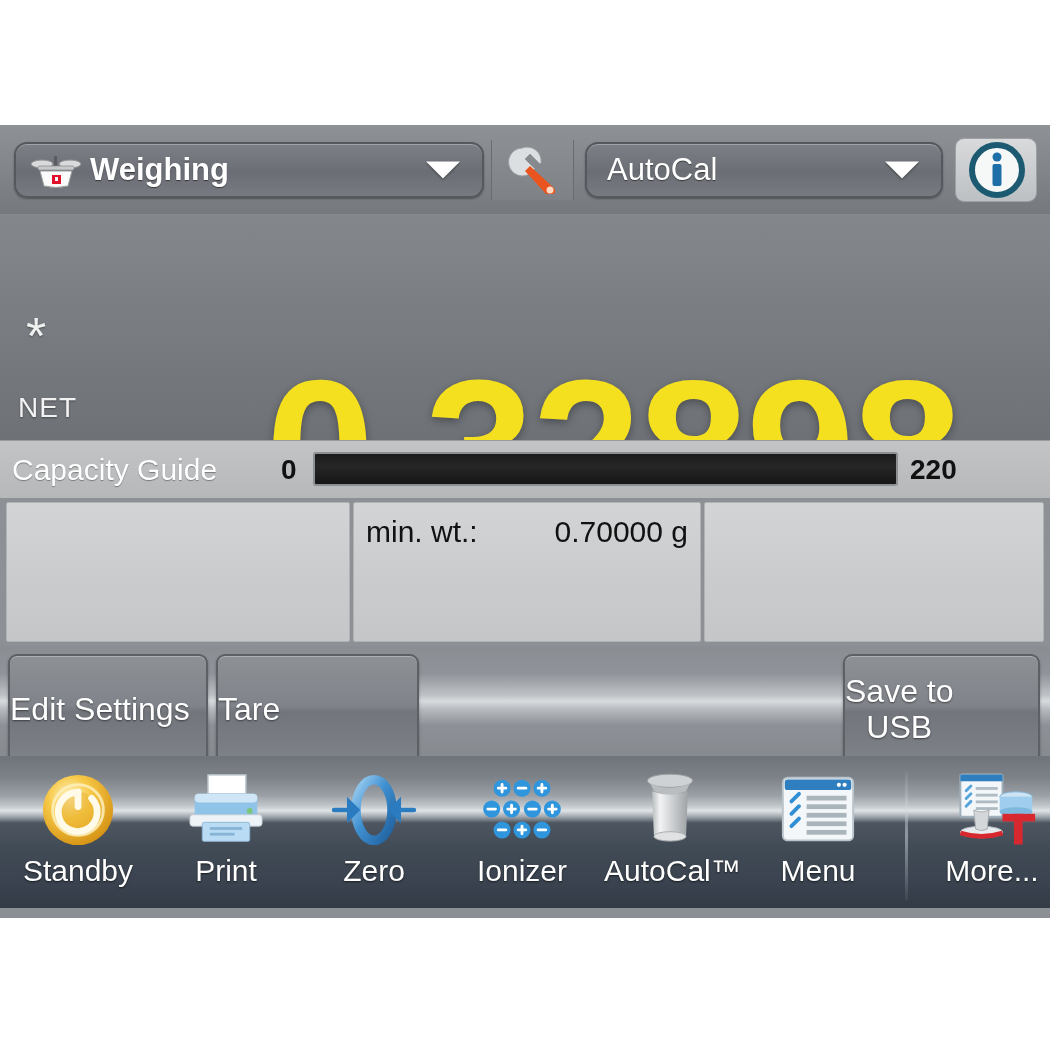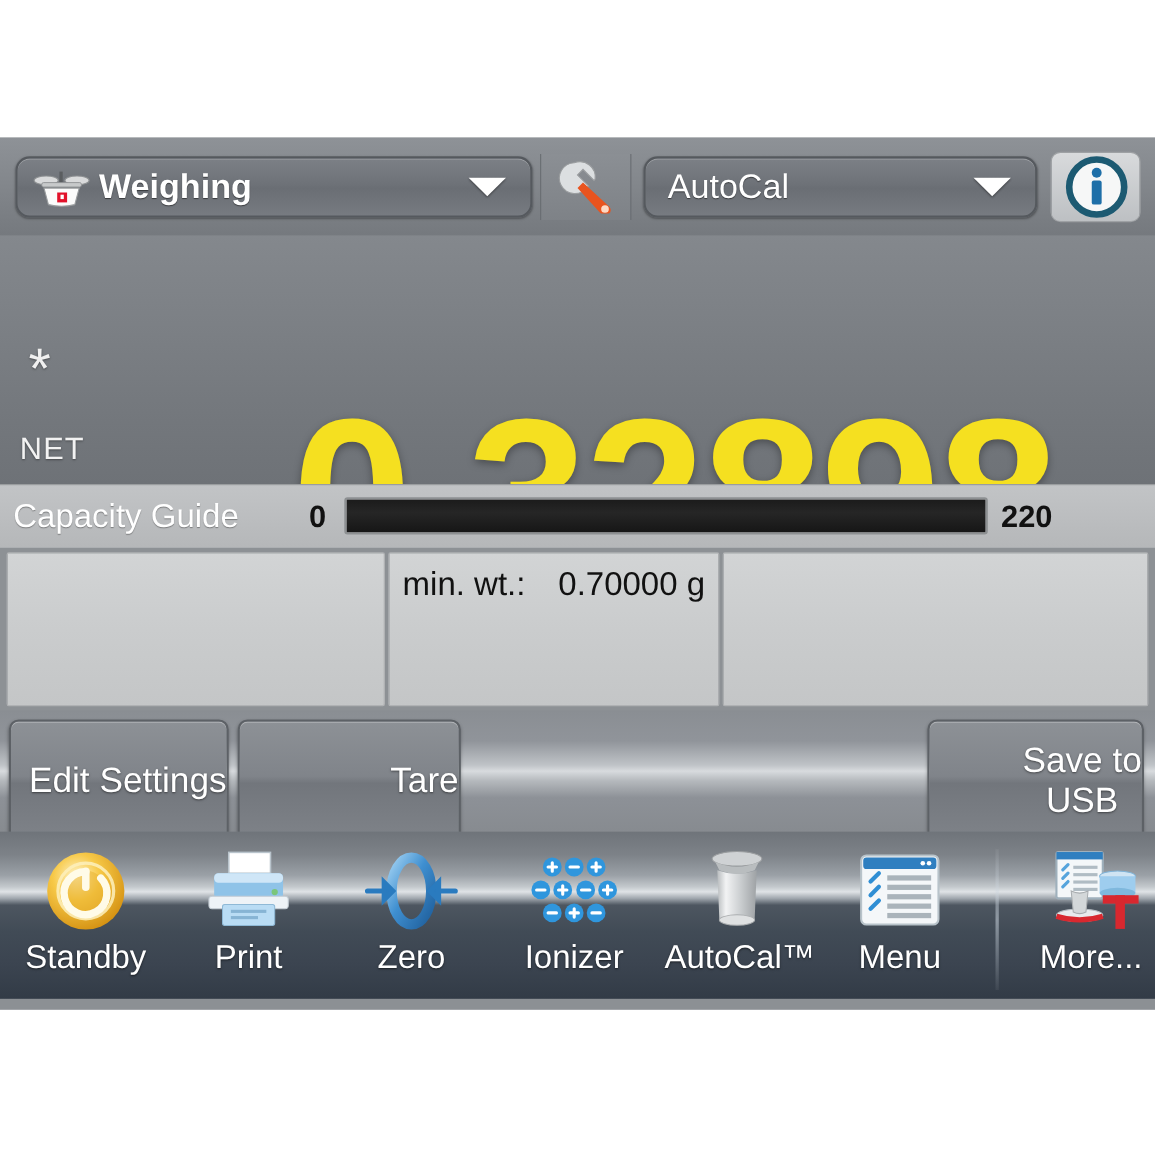--- a/index.html
+++ b/index.html
@@ -187,21 +187,21 @@
     gap: 3px;
   }
   .panel {
     background: linear-gradient(to bottom, #d2d4d5 0%, #cacccd 50%, #c4c6c7 100%);
     border: 1px solid #b0b2b4;
     border-radius: 2px;
     position: relative;
     box-sizing: border-box;
   }
   .panel.p1 { width: 344px; }
-  .panel.p2 { width: 301px; padding-left: 14px; }
+  .panel.p2 { width: 348px; padding-left: 14px; }
   .panel.p3 { flex: 1; }
   .panel-key {
     position: absolute;
     left: 12px; top: 12px;
     font-size: 30px;
     color: #111111;
   }
   .panel-val {
     position: absolute;
     right: 12px; top: 12px;
@@ -220,21 +220,21 @@
     position: absolute;
     top: 8px;
     height: 112px;
     background: linear-gradient(to bottom, #8d9196 0%, #80848a 46%, #72767c 52%, #7f8389 100%);
     border: 2px solid #5d6166;
     border-radius: 9px;
     box-shadow: inset 0 1px 0 rgba(255,255,255,0.3), 0 2px 3px rgba(0,0,0,0.3);
     box-sizing: border-box;
     display: flex;
     align-items: center;
-    justify-content: flex-end;
+    justify-content: flex-start;
     color: #ffffff;
     font-size: 32px;
     text-align: center;
     line-height: 1.12;
     text-shadow: 0 1px 2px rgba(0,0,0,0.5);
   }
   #btn-edit { left: 8px;   width: 200px; }
   #btn-tare { left: 216px; width: 203px; }
   #btn-usb  { left: 843px; width: 197px; }
 

